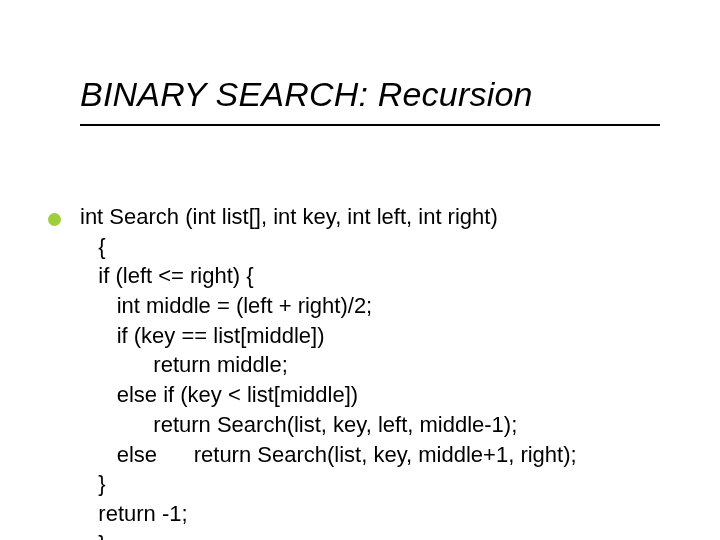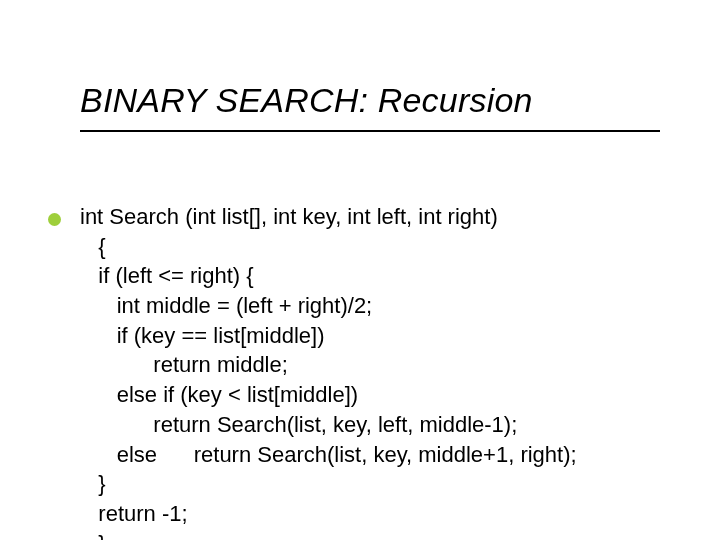--- a/index.html
+++ b/index.html
@@ -16,21 +16,20 @@
     position: relative;
     width: 720px;
     height: 540px;
     box-sizing: border-box;
   }
   .title-block {
     position: absolute;
     left: 80px;
     top: 75px;
     width: 580px;
-    margin-top: 6px;
   }
   .title-text {
     font-size: 34px;
     font-style: italic;
     font-weight: 400;
     letter-spacing: 0.2px;
     line-height: 1.15;
   }
   .title-rule {
     border: none;

